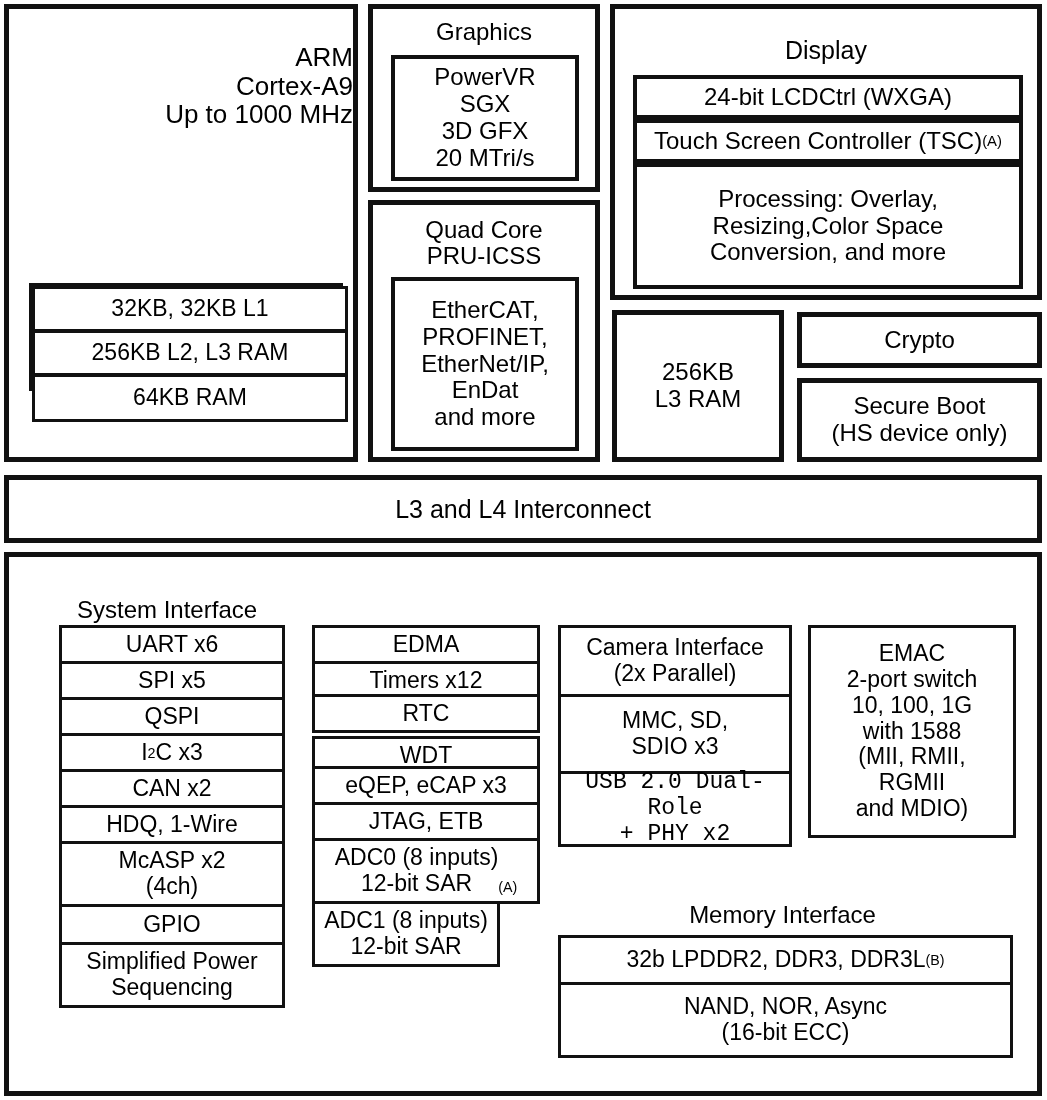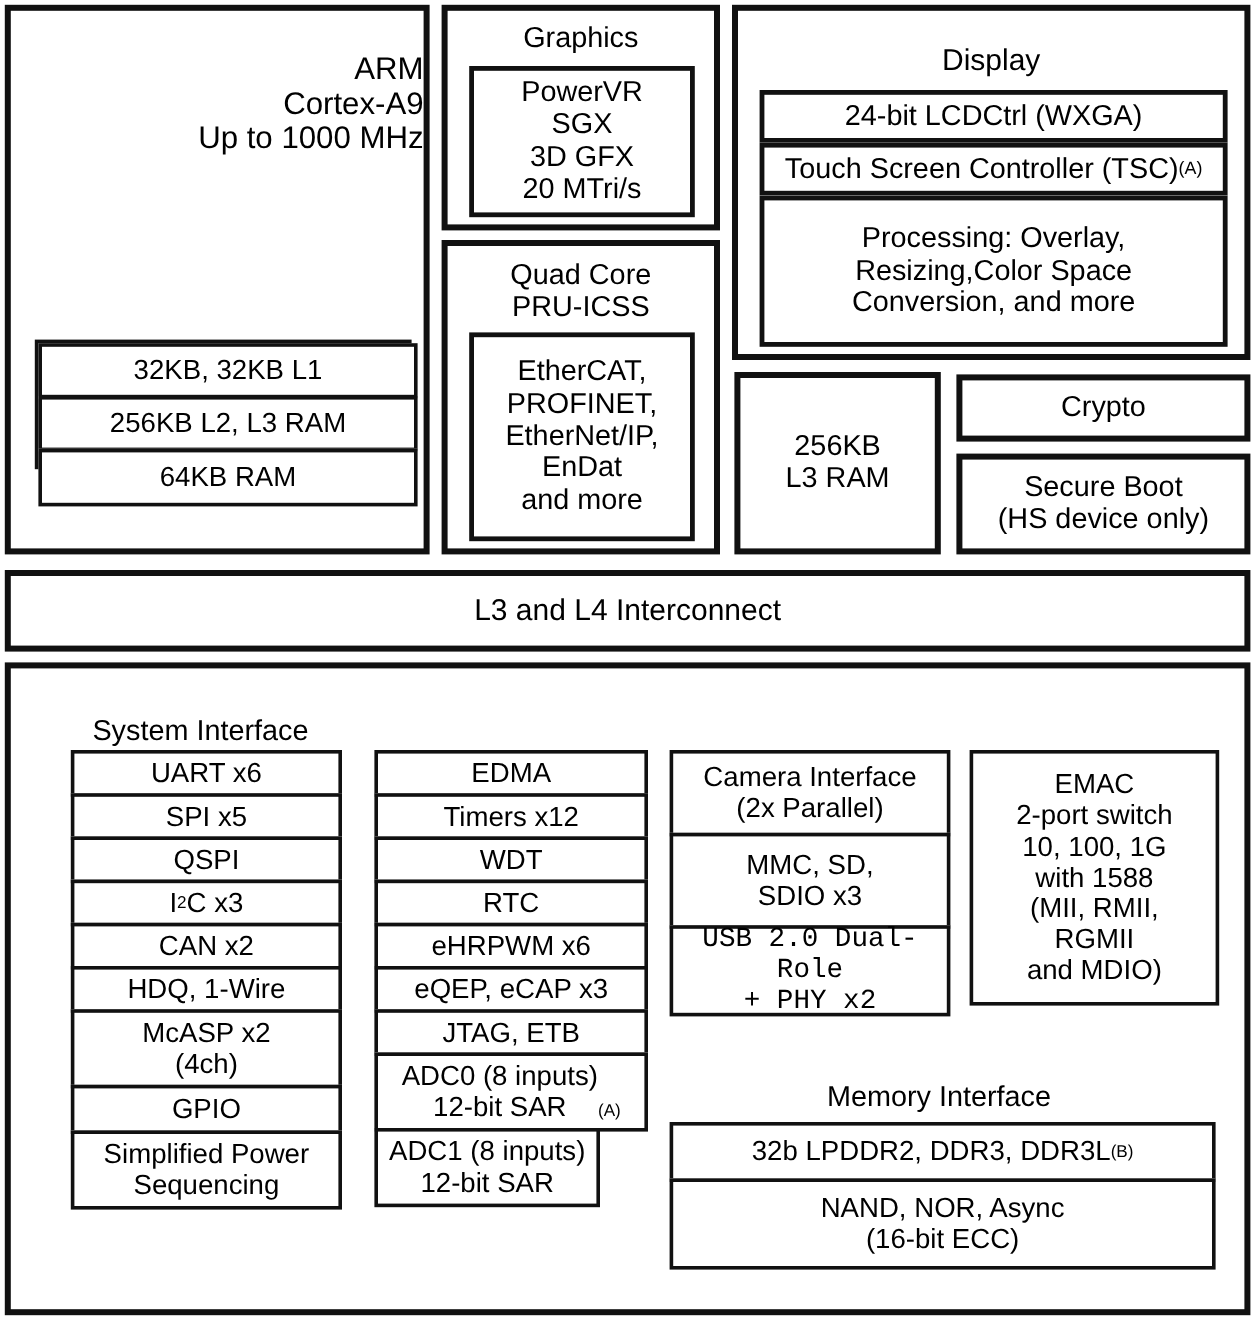--- a/index.html
+++ b/index.html
@@ -128,23 +128,22 @@
       <div class="box thin ctr txt f23" style="position:relative; left:0; top:-18px; width:226px; height:66px;">McASP x2
 (4ch)</div>
       <div class="box thin ctr f23" style="position:relative; left:0; top:-21px; width:226px; height:41px;">GPIO</div>
       <div class="box thin ctr txt f23" style="position:relative; left:0; top:-24px; width:226px; height:66px;">Simplified Power
 Sequencing</div>
     </div>
 
     <div style="position:absolute; left:303px; top:68px; width:228px;">
       <div class="box thin ctr f23" style="position:relative; left:0; top:0; width:228px; height:39px;">EDMA</div>
       <div class="box thin ctr f23" style="position:relative; left:0; top:-3px; width:228px; height:39px;">Timers x12</div>
+      <div class="box thin ctr f23" style="position:relative; left:0; top:-9px; width:228px; height:39px;">RTC</div>
       <div class="box thin ctr f23" style="position:relative; left:0; top:-6px; width:228px; height:39px;">WDT</div>
-      <div class="box thin ctr f23" style="position:relative; left:0; top:-9px; width:228px; height:39px;">RTC</div>
-      <div class="box thin ctr f23" style="position:relative; left:0; top:-12px; width:228px; height:39px;">eHRPWM x6</div>
       <div class="box thin ctr f23" style="position:relative; left:0; top:-15px; width:228px; height:39px;">eQEP, eCAP x3</div>
       <div class="box thin ctr f23" style="position:relative; left:0; top:-18px; width:228px; height:39px;">JTAG, ETB</div>
       <div class="box thin ctr f23" style="position:relative; left:0; top:-21px; width:228px; height:66px;">
         <span class="txt">ADC0 (8 inputs)
 12-bit SAR</span>
           <sup style="align-self:flex-end; margin-bottom:14px;">(A)</sup>
       </div>
       <div class="box thin ctr txt f23" style="position:relative; left:0; top:-24px; width:188px; height:66px;">ADC1 (8 inputs)
 12-bit SAR</div>
     </div>

